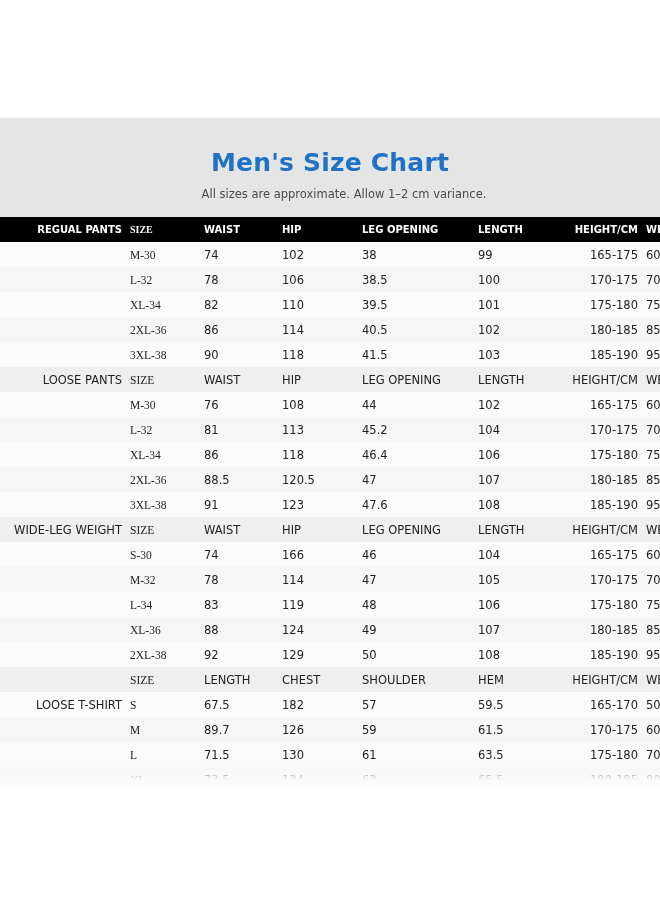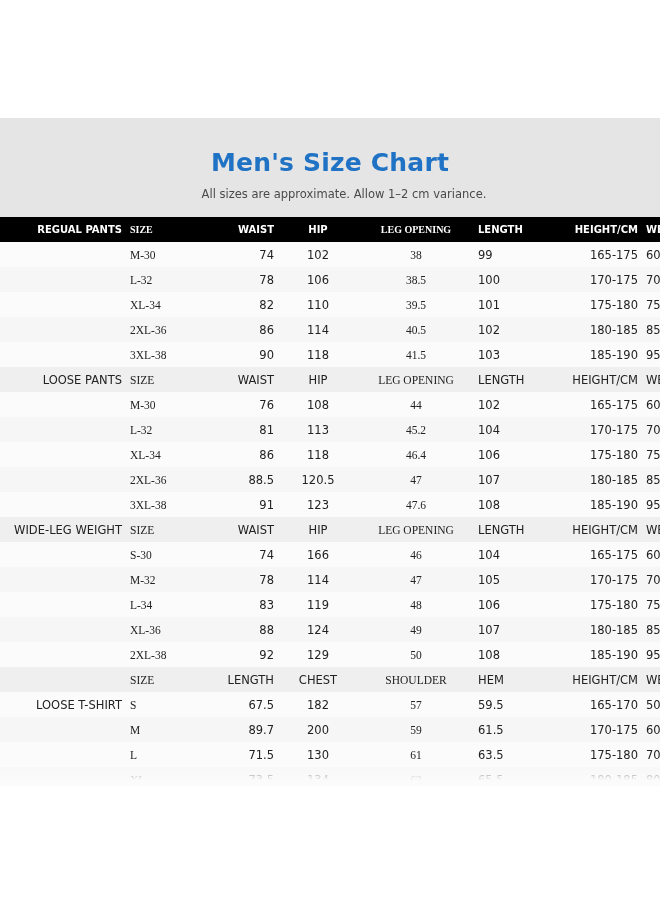--- a/index.html
+++ b/index.html
@@ -69,23 +69,23 @@
   }
   tr.odd td {
     background: #f6f6f6;
   }
   tr.even td {
     background: #fbfbfb;
   }
   
   .c0 { width: 118px; text-align: right; padding-right: 6px; }
   .c1 { width: 66px;  text-align: left; padding-left: 6px; font-family: Liberation Serif, serif;}
-  .c2 { width: 70px;  text-align: right; }
-  .c3 { width: 72px;  text-align: center; }
-  .c4 { width: 108px; text-align: center; font-family: Liberation Serif, serif; }
+  .c2 { width: 70px;  text-align: left; }
+  .c3 { width: 72px;  text-align: left; }
+  .c4 { width: 108px; text-align: left; }
   .c5 { width: 78px;  text-align: left; }
   .c6 { width: 74px;  text-align: right; }
   .c7 { width: 70px;  text-align: left; }
   tr.header-row .c0 { text-align: right; font-weight: bold; }
   tr.section-row .c0 { text-align: right; }
   tr.header-row .c1,
   tr.header-row .c2,
   tr.header-row .c3,
   tr.header-row .c4,
   tr.header-row .c5,
@@ -314,21 +314,21 @@
             <td class="c3">182</td>
             <td class="c4">57</td>
             <td class="c5">59.5</td>
             <td class="c6">165-170</td>
             <td class="c7">50-60</td>
           </tr>
           <tr class="odd">
             <td class="c0"></td>
             <td class="c1">M</td>
             <td class="c2">89.7</td>
-            <td class="c3">200</td>
+            <td class="c3">126</td>
             <td class="c4">59</td>
             <td class="c5">61.5</td>
             <td class="c6">170-175</td>
             <td class="c7">60-70</td>
           </tr>
           <tr class="even">
             <td class="c0"></td>
             <td class="c1">L</td>
             <td class="c2">71.5</td>
             <td class="c3">130</td>

